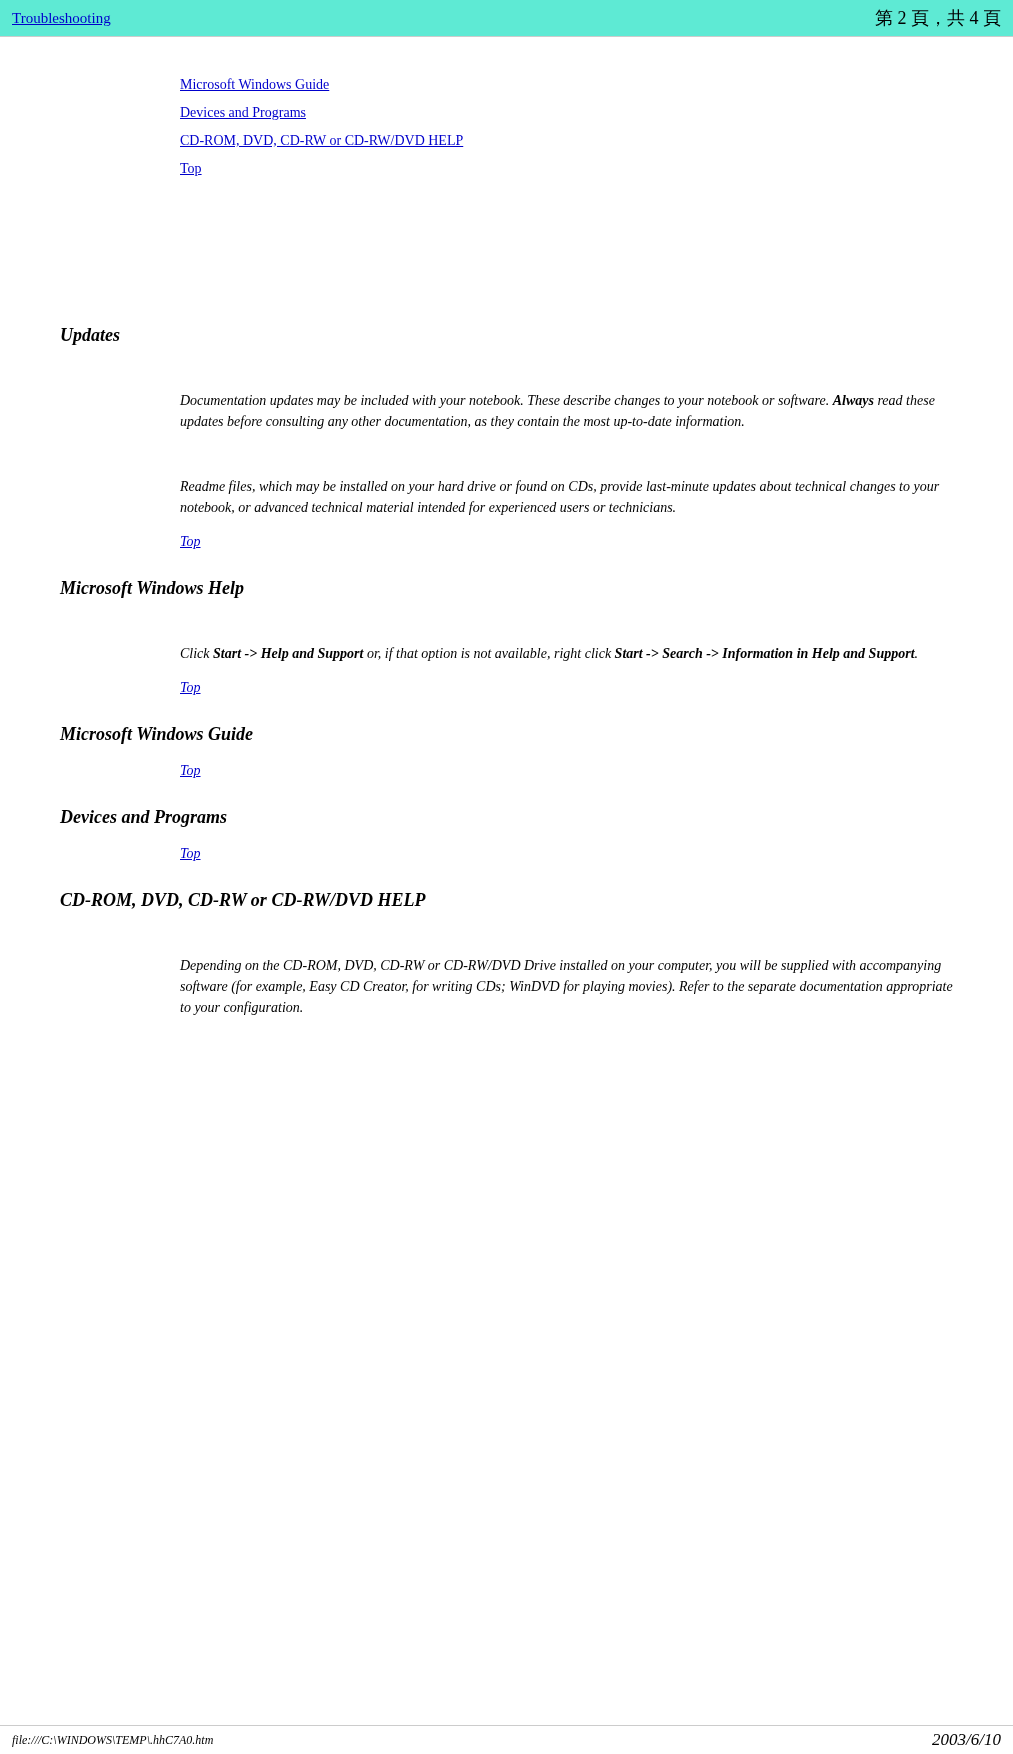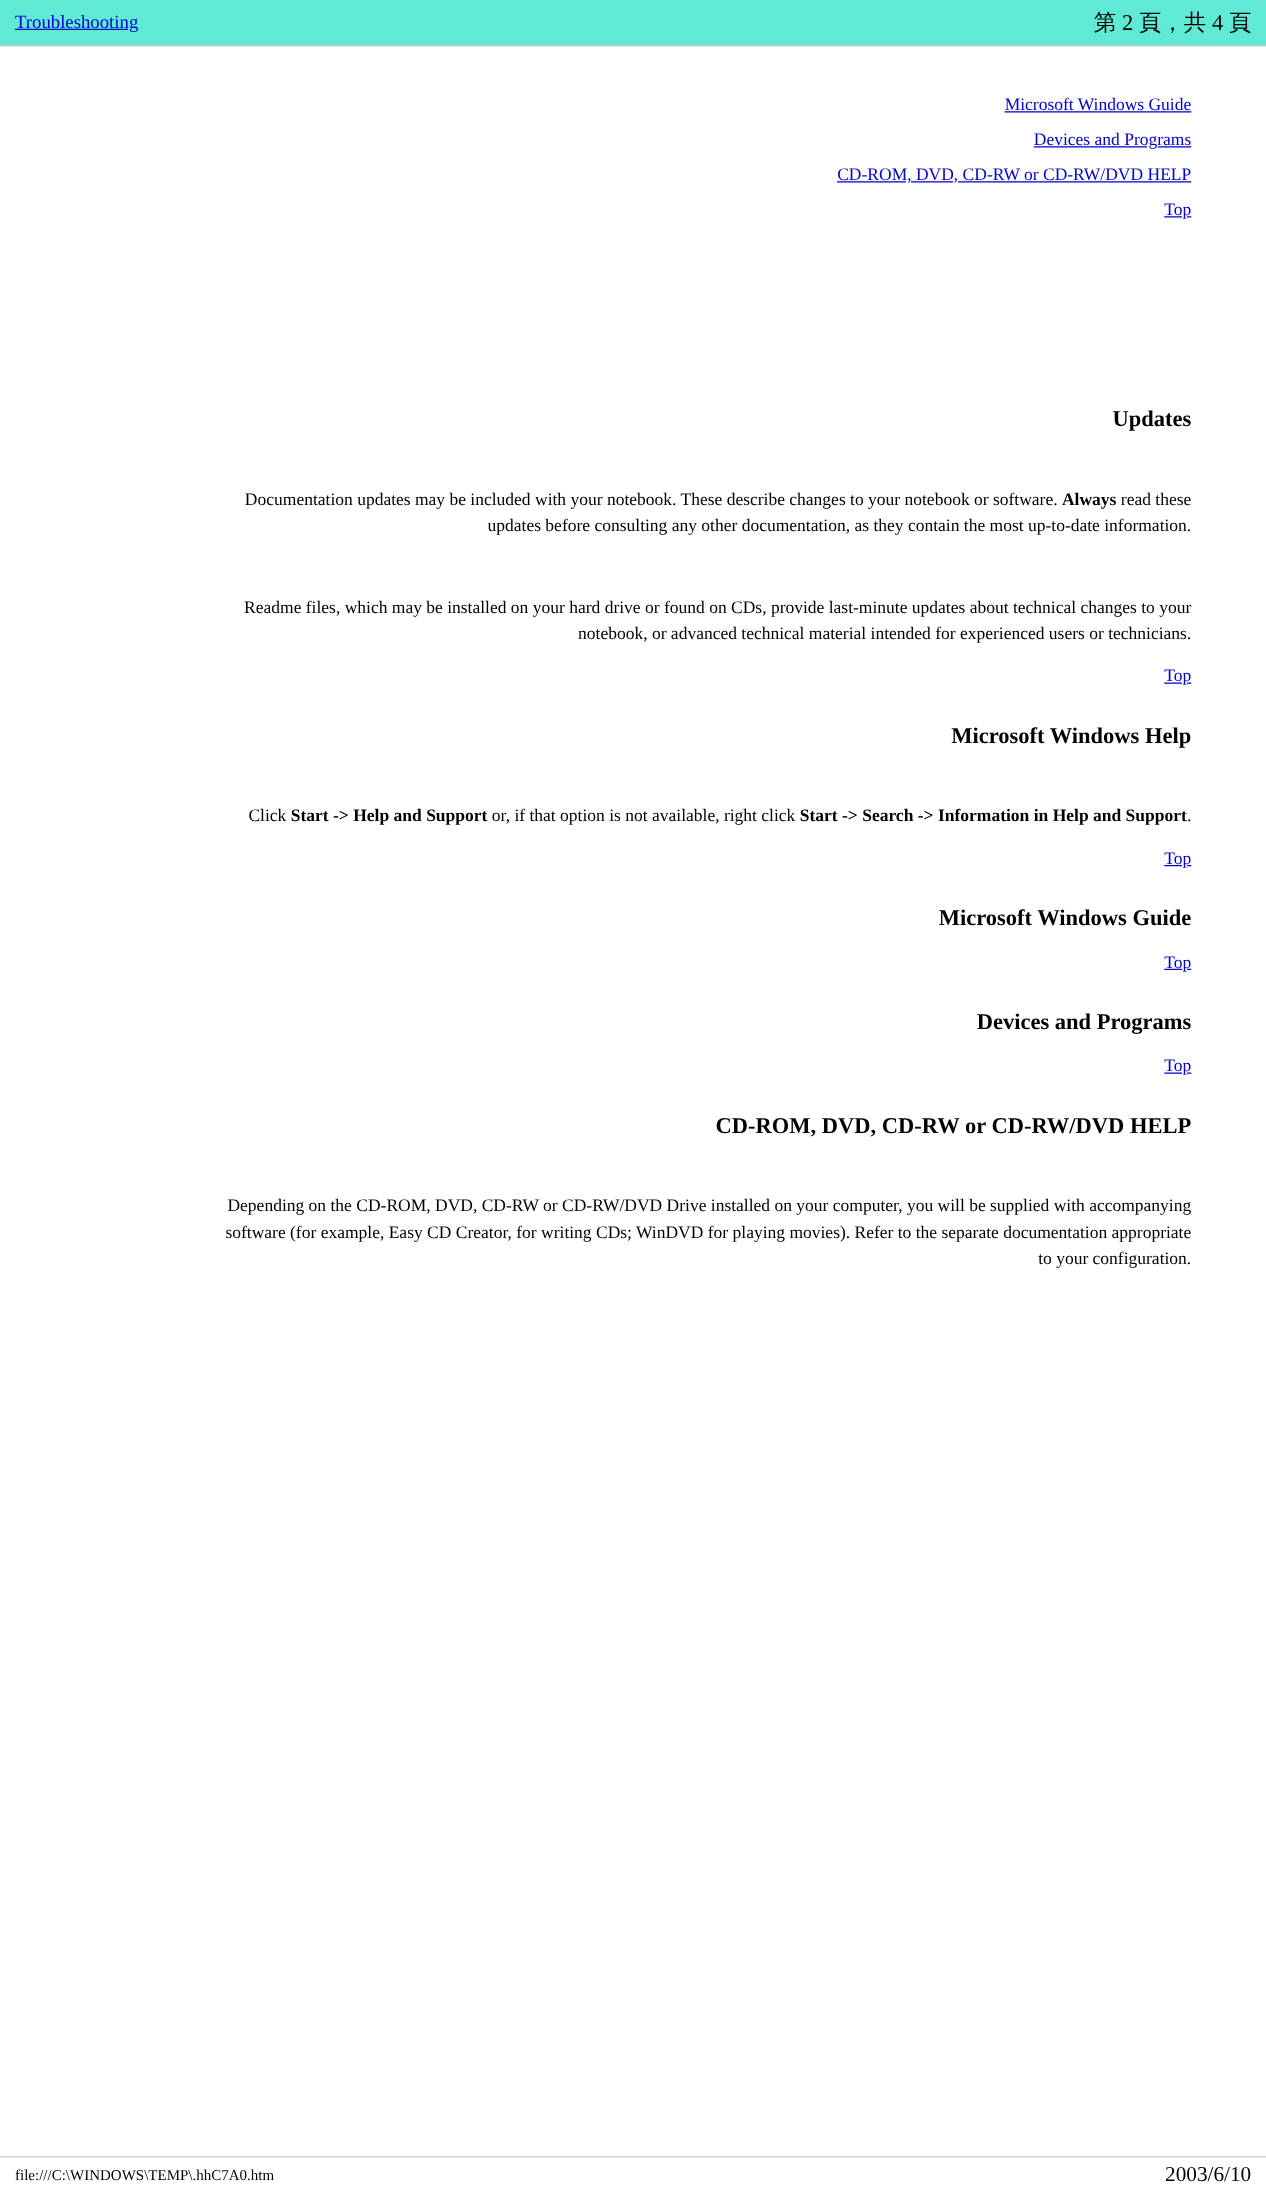--- a/index.html
+++ b/index.html
@@ -33,21 +33,20 @@
       font-size: 15px;
       cursor: pointer;
     }
 
     .header-page-info {
       font-size: 18px;
     }
 
     .content {
       padding: 20px 60px 40px 60px;
-      text-align: right;
     }
 
     .toc-section {
       margin-top: 20px;
       margin-left: 120px;
     }
 
     .toc-link {
       display: block;
       color: #0000cc;
@@ -65,20 +64,21 @@
       font-size: 14px;
       cursor: pointer;
     }
 
     .spacer {
       height: 120px;
     }
 
     .section {
       margin-top: 28px;
+      font-style: italic;
     }
 
     .section-heading {
       font-size: 18px;
       font-weight: bold;
       margin-bottom: 14px;
     }
 
     .section-body {
       margin-left: 120px;
@@ -103,20 +103,21 @@
     .footer-bar {
       display: flex;
       justify-content: space-between;
       align-items: center;
       padding: 4px 12px;
       border-top: 1px solid #ccc;
       background: #fff;
       position: fixed;
       bottom: 0;
       width: 1013px;
+      font-style: italic;
     }
 
     .footer-url {
       font-size: 12px;
       color: #000;
     }
 
     .footer-date {
       font-size: 17px;
       color: #000;

